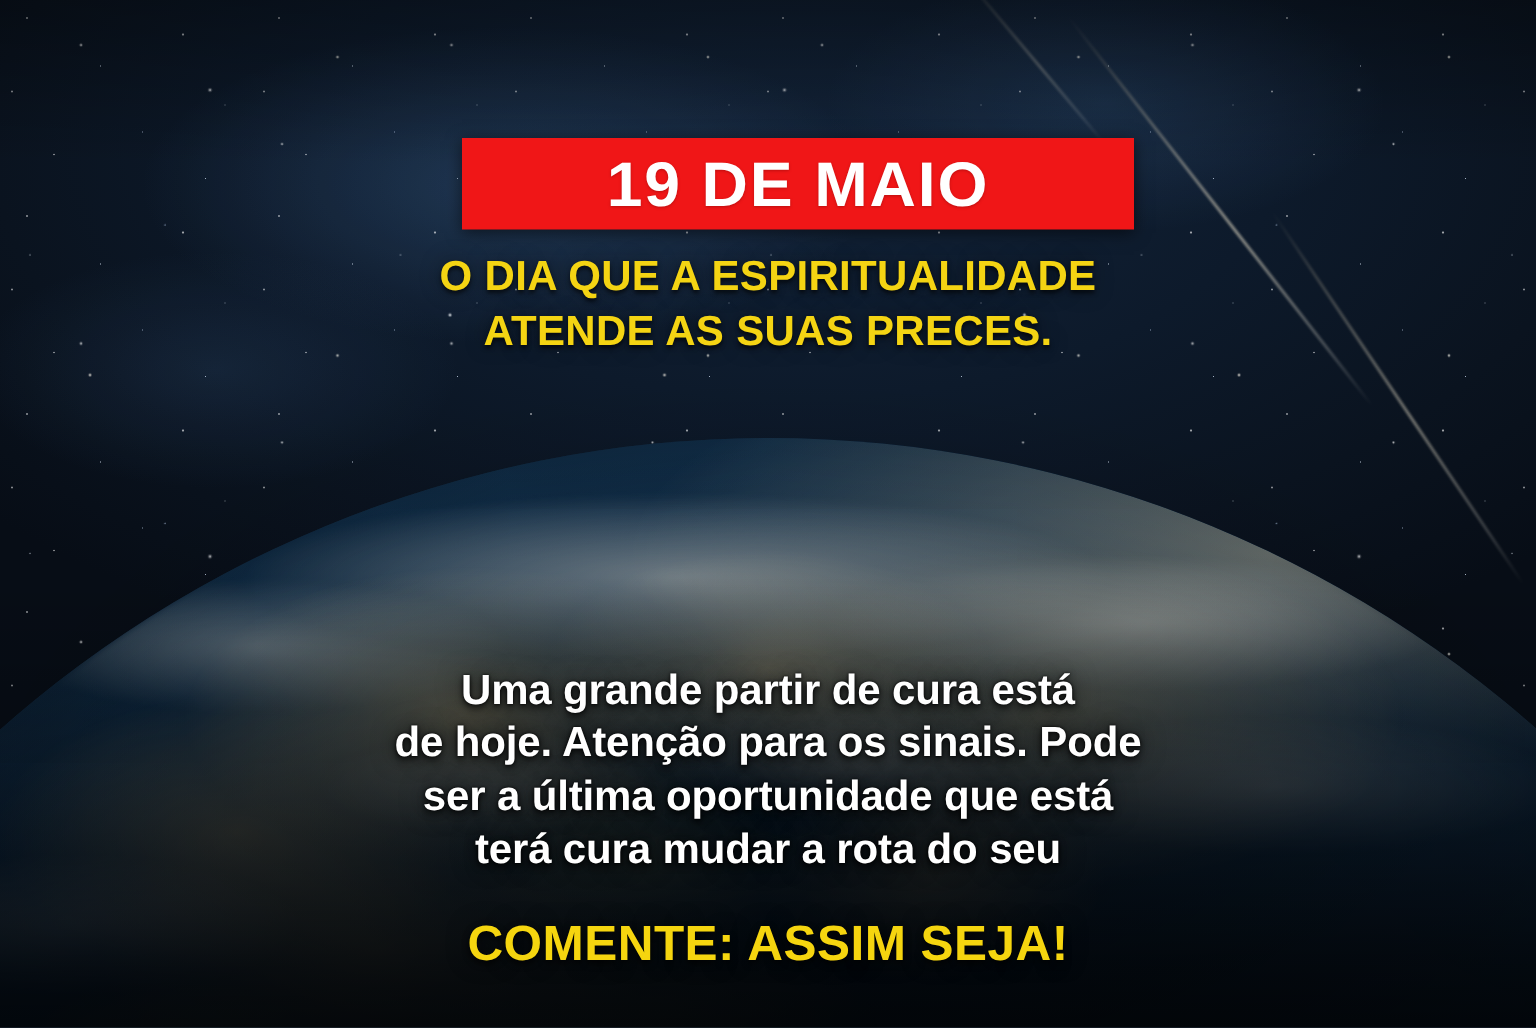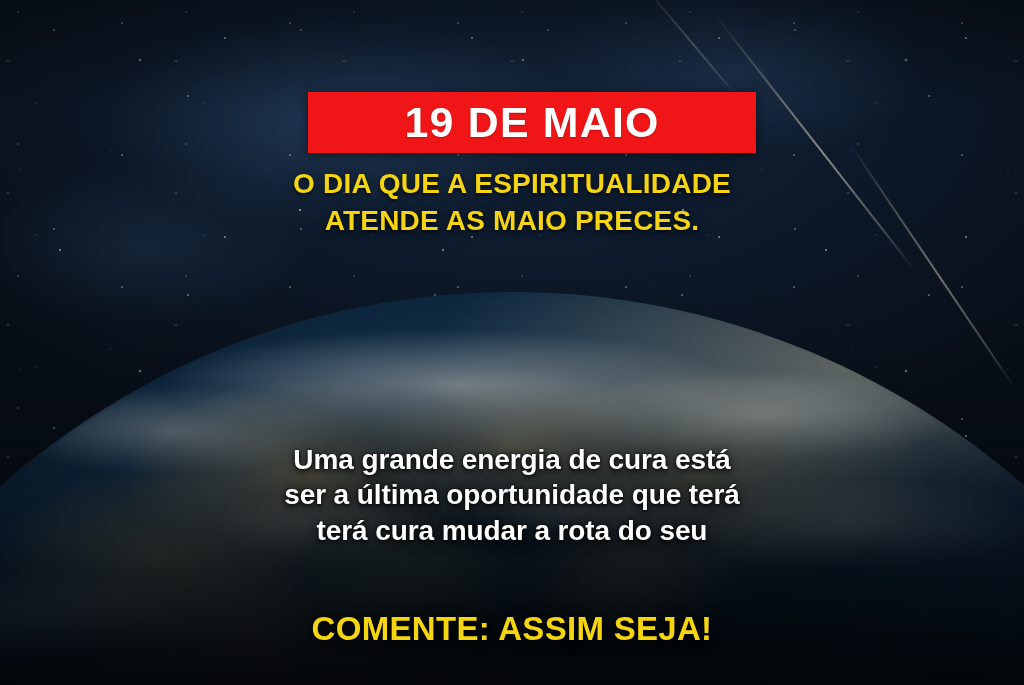--- a/index.html
+++ b/index.html
@@ -322,25 +322,26 @@
   <div class="vignette"></div>
 
   <div class="content">
 
     <div class="date-banner">
       <span class="date-banner-text">19 DE MAIO</span>
     </div>
 
     <div class="headline">
       <span class="headline-line">O DIA QUE A ESPIRITUALIDADE</span>
-      <span class="headline-line">ATENDE AS MAIO PRECES.</span>
+      <span class="headline-line">ATENDE AS SUAS PRECES.</span>
     </div>
 
     <div class="body-copy">
-      <span class="body-line">Uma grande energia de cura está</span>
-      <span class="body-line">ser a última oportunidade que terá</span>
+      <span class="body-line">Uma grande partir de cura está</span>
+      <span class="body-line">de hoje. Atenção para os sinais. Pode</span>
+      <span class="body-line">ser a última oportunidade que está</span>
       <span class="body-line">terá cura mudar a rota do seu</span>
     </div>
 
     <div class="cta">COMENTE: ASSIM SEJA!</div>
 
   </div>
 </div>
 
 </body></html>

